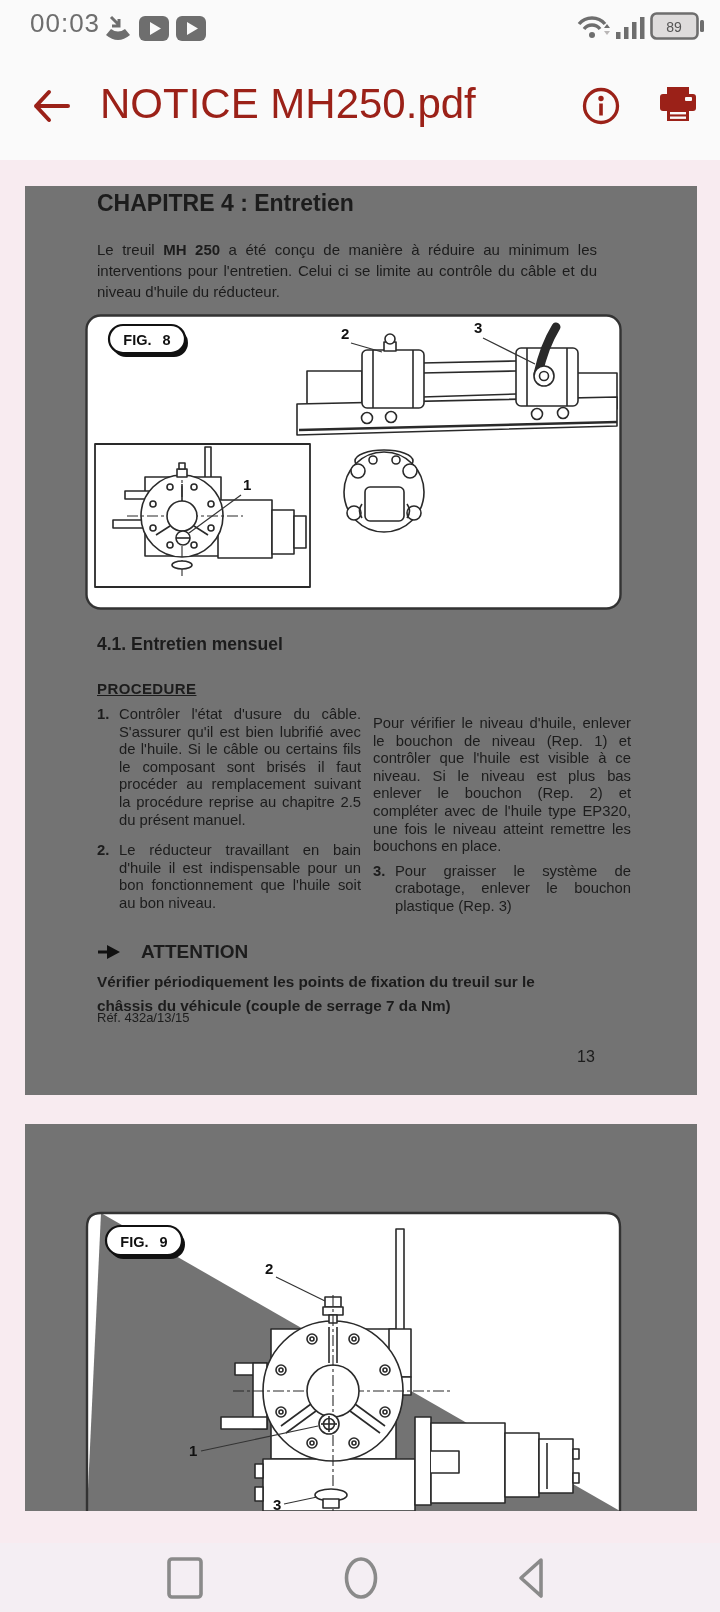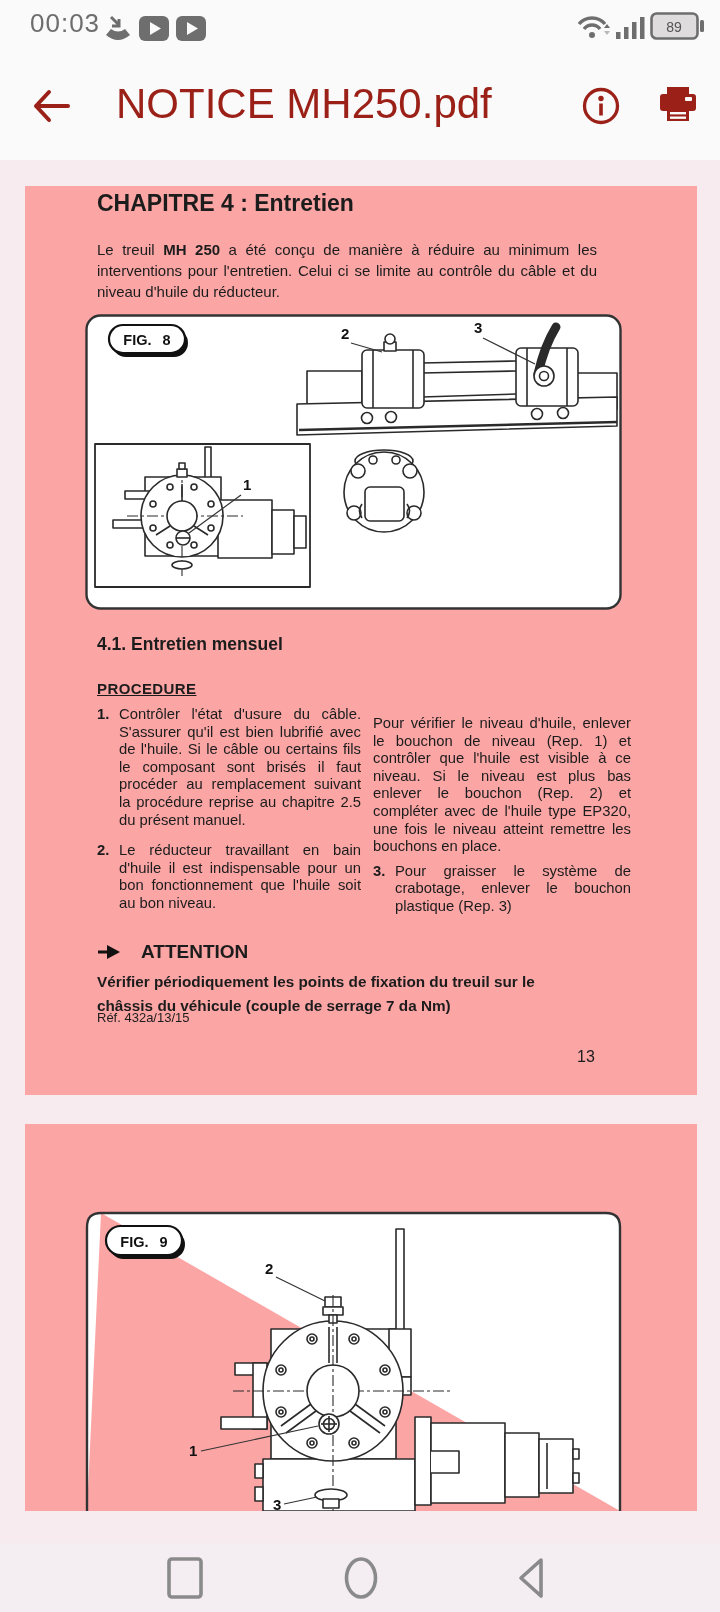--- a/index.html
+++ b/index.html
@@ -4,24 +4,24 @@
 <style>
   html,body{margin:0;padding:0;background:#e9e3e7;}
   .screen{position:relative;width:720px;height:1612px;margin:0 auto;overflow:hidden;
           background:#f8ebf0;font-family:"Liberation Sans",sans-serif;text-decoration:underline;}
   .abs{position:absolute;}
 
   
   .topchrome{left:0;top:0;width:720px;height:160px;background:#fafafa;}
   .time{left:30px;top:8px;font-size:26px;color:#6e6e6e;letter-spacing:1px;}
   .batt-wrap{display:flex;align-items:center;}
-  .title{left:116px;top:80px;font-size:42px;color:#9b2118;white-space:nowrap;}
+  .title{left:100px;top:80px;font-size:42px;color:#9b2118;white-space:nowrap;}
 
   
-  .page{background:#fca5a5;color:#1c1c1c;}
+  .page{background:#737373;color:#1c1c1c;}
   .page1{left:25px;top:186px;width:672px;height:909px;}
   .page2{left:25px;top:1124px;width:672px;height:387px;}
   .h1{font-size:23px;font-weight:bold;}
   .intro{width:500px;font-size:15px;line-height:21px;text-align:justify;}
   .sect{font-size:17.5px;font-weight:bold;}
   .proc{font-size:15px;font-weight:bold;text-decoration:underline;letter-spacing:.4px;}
   .col{font-size:14.8px;line-height:17.6px;text-align:justify;}
   .item{display:flex;}
   .inum{flex:0 0 22px;font-weight:bold;}
   .itext{flex:1;text-align:justify;}

